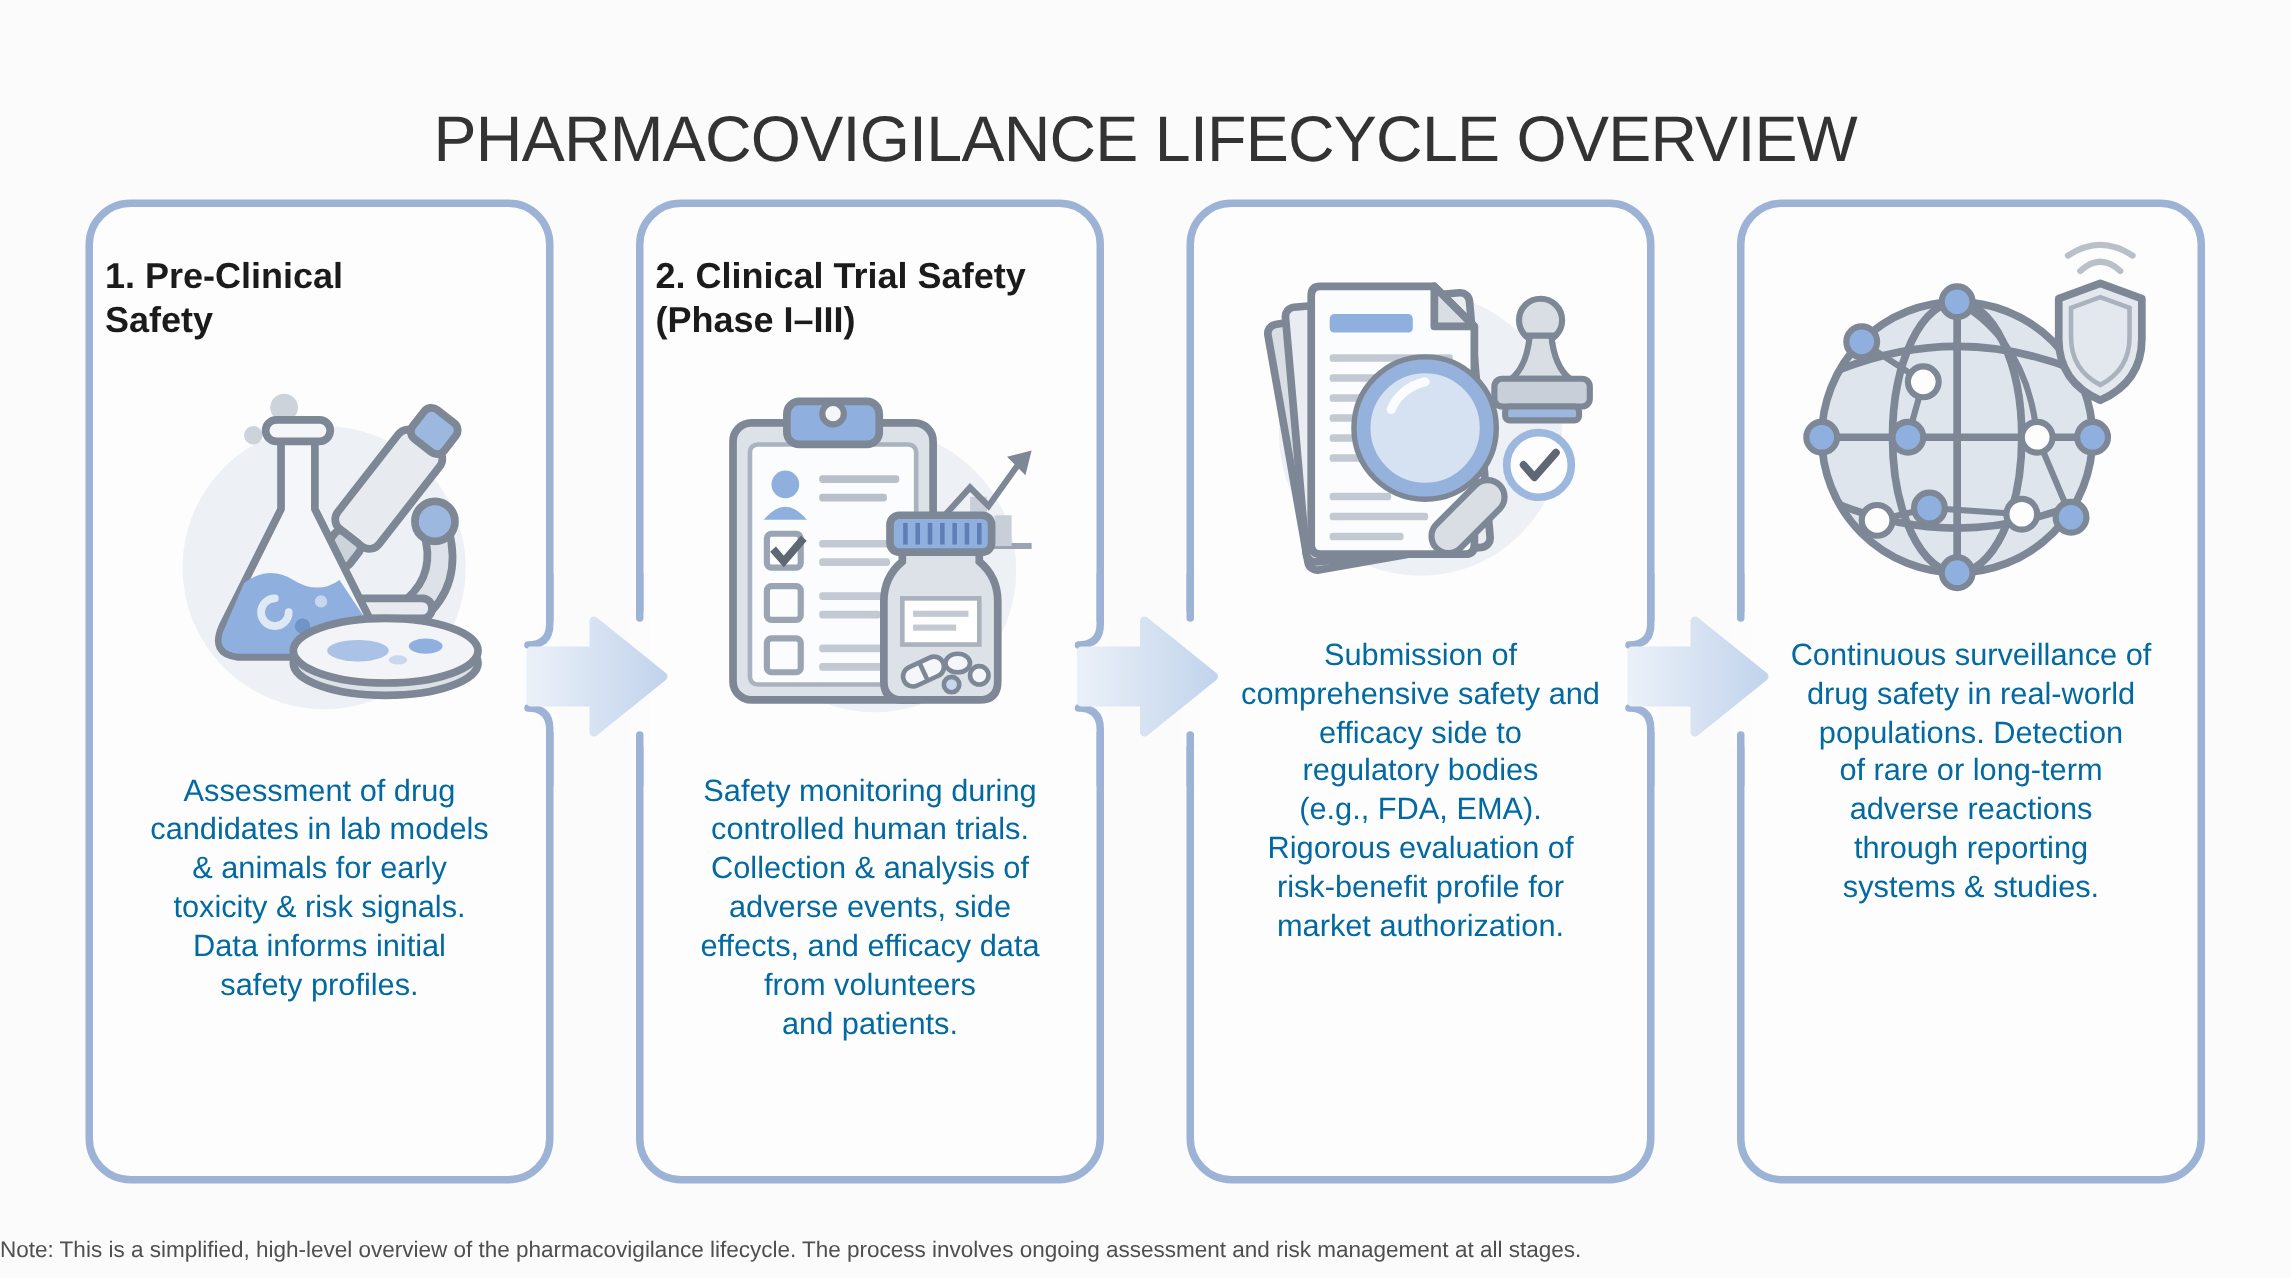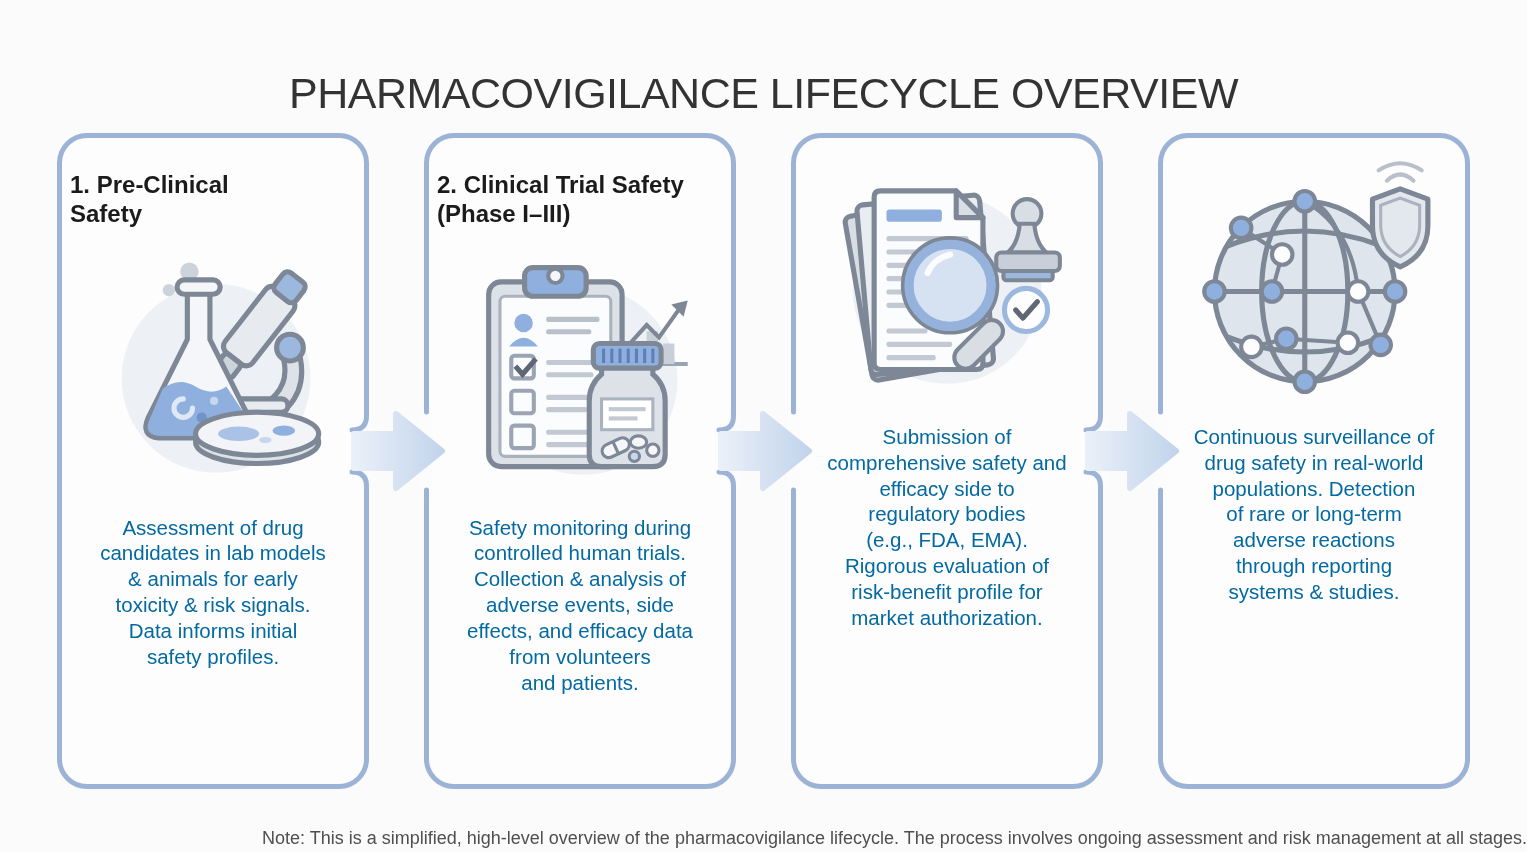--- a/index.html
+++ b/index.html
@@ -17,22 +17,22 @@
     line-height:1.22;white-space:pre-line;
   }
   .icon-wrap{height:252px;margin-top:8px;display:flex;align-items:center;justify-content:center;}
   .icon-wrap svg{width:236px;height:236px;overflow:visible;}
   .card-desc{
     margin:26px 6px 0;text-align:center;font-size:20.5px;font-weight:400;color:#0369a1;
     line-height:1.26;white-space:pre-line;
   }
   .arrow{position:absolute;top:388px;width:120px;height:130px;}
   .footnote{
-    position:absolute;top:810px;left:0;width:100%;text-align:right;
-    font-size:18px;color:#4f4f4f;
+    position:absolute;top:810px;left:0;width:100%;text-align:left;
+    font-size:15px;color:#4f4f4f;
   }
 </style>
 </head>
 <body>
 
 <div class="canvas">
 
   <svg width="0" height="0" style="position:absolute" aria-hidden="true">
     <defs>
       <linearGradient id="arrowGrad" x1="0" y1="0" x2="1" y2="0">

